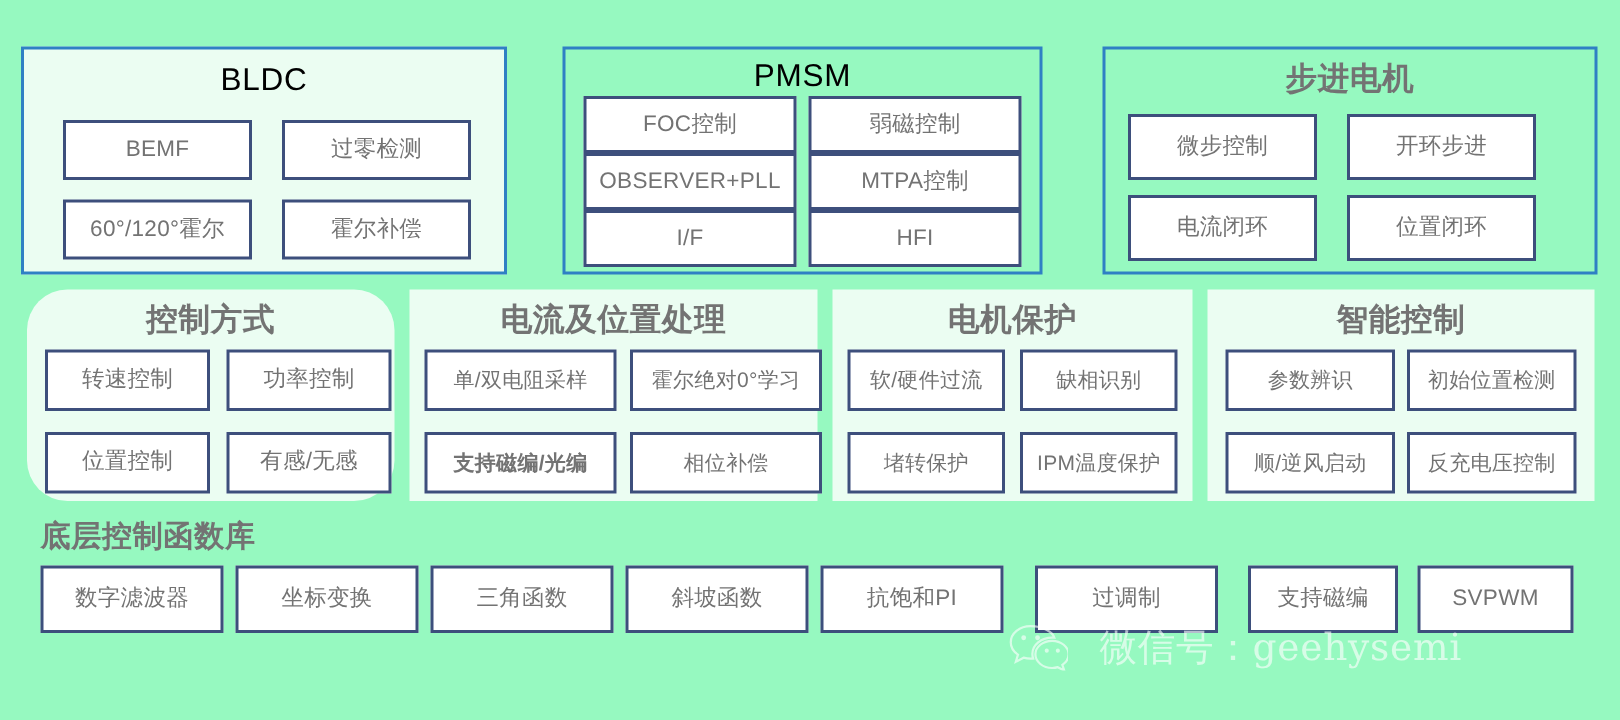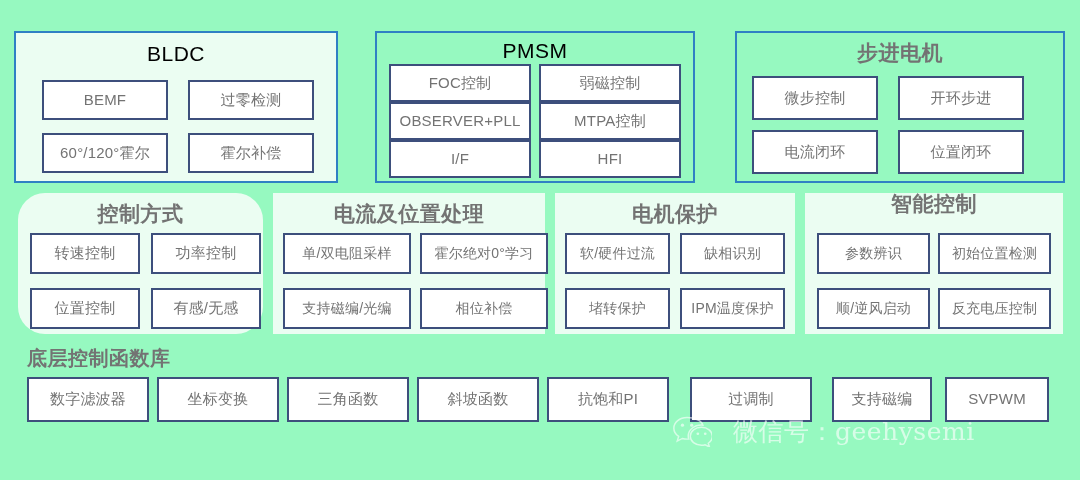--- a/index.html
+++ b/index.html
@@ -123,34 +123,34 @@
     <div class="box" style="left:12px; top:40px; width:110px; height:41px;">转速控制</div>
     <div class="box" style="left:133px; top:40px; width:110px; height:41px;">功率控制</div>
     <div class="box" style="left:12px; top:95px; width:110px; height:41px;">位置控制</div>
     <div class="box" style="left:133px; top:95px; width:110px; height:41px;">有感/无感</div>
   </div>
 
   <div class="panel panel-fill" style="left:273px; top:193px; width:272px; height:141px;">
     <div class="panel-title bold" style="margin-top:10px;">电流及位置处理</div>
     <div class="box sm" style="left:10px; top:40px; width:128px; height:41px;">单/双电阻采样</div>
     <div class="box sm" style="left:147px; top:40px; width:128px; height:41px;">霍尔绝对0°学习</div>
-    <div class="box sm" style="left:10px; top:95px; width:128px; height:41px;">支持磁编/光编</div>
+    <div class="box sm" style="left:10px; top:95px; width:128px; height:41px;font-weight:bold;">支持磁编/光编</div>
     <div class="box sm" style="left:147px; top:95px; width:128px; height:41px;">相位补偿</div>
   </div>
 
   <div class="panel panel-fill" style="left:555px; top:193px; width:240px; height:141px;">
     <div class="panel-title bold" style="margin-top:10px;">电机保护</div>
     <div class="box sm" style="left:10px; top:40px; width:105px; height:41px;">软/硬件过流</div>
     <div class="box sm" style="left:125px; top:40px; width:105px; height:41px;">缺相识别</div>
     <div class="box sm" style="left:125px; top:95px; width:105px; height:41px;">IPM温度保护</div>
     <div class="box sm" style="left:10px; top:95px; width:105px; height:41px;">堵转保护</div>
   </div>
 
   <div class="panel panel-fill" style="left:805px; top:193px; width:258px; height:141px;">
-    <div class="panel-title bold" style="">智能控制</div>
+    <div class="panel-title bold" style="margin-top:10px;">智能控制</div>
     <div class="box sm" style="left:12px; top:40px; width:113px; height:41px;">参数辨识</div>
     <div class="box sm" style="left:133px; top:40px; width:113px; height:41px;">初始位置检测</div>
     <div class="box sm" style="left:12px; top:95px; width:113px; height:41px;">顺/逆风启动</div>
     <div class="box sm" style="left:133px; top:95px; width:113px; height:41px;">反充电压控制</div>
   </div>
 
   <div class="panel" style="left:0px; top:340px; width:1080px; height:100px;">
     <div class="panel-title bold left" style="margin-left:27px; margin-top:8px; font-size:20px;">底层控制函数库</div>
     <div class="box" style="left:27px; top:37px; width:122px; height:45px;">数字滤波器</div>
     <div class="box" style="left:157px; top:37px; width:122px; height:45px;">坐标变换</div>

